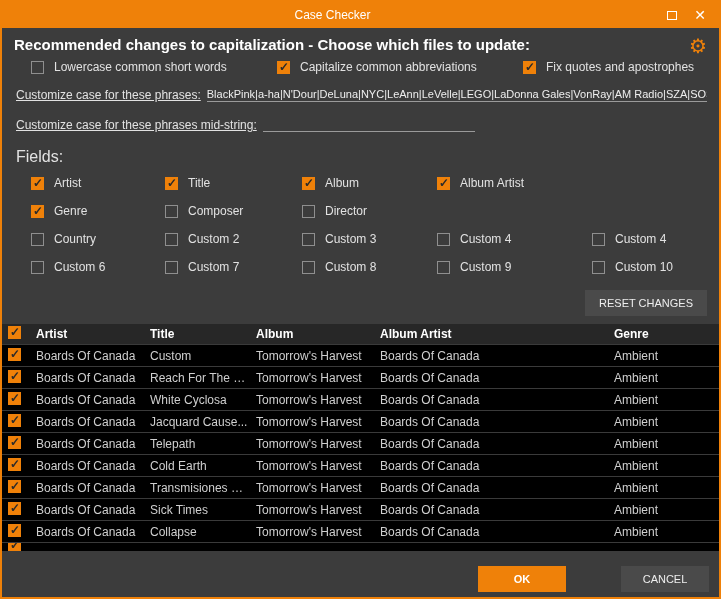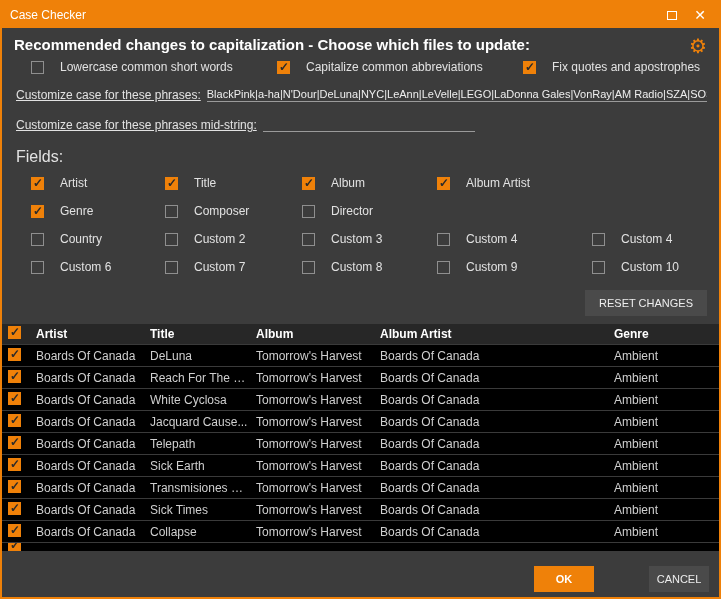--- a/index.html
+++ b/index.html
@@ -15,21 +15,21 @@
     border:2px solid var(--accent);
     display:flex; flex-direction:column;
     overflow:hidden;
   }
   
   .titlebar {
     height:26px; background:var(--accent);
     display:flex; align-items:center;
     padding:0 8px; flex:0 0 auto;
   }
-  .titlebar .title { color:#fff; font-size:12px; flex:1; }
+  .titlebar .title { color:#fff; font-size:12px; flex:1;text-align:center; }
   .tb-btn {
     width:22px; height:20px; display:flex; align-items:center; justify-content:center;
     color:#fff; cursor:default; margin-left:6px;
   }
   .max-glyph { width:10px; height:9px; border:1.5px solid #fff; display:inline-block; }
   .close-glyph { font-size:14px; line-height:1; }
   
   .content { flex:1; display:flex; flex-direction:column; padding:8px 12px 0 12px; overflow:hidden; }
   .dlg-header { display:flex; align-items:flex-start; }
   .dlg-title { color:#fff; font-size:15px; font-weight:bold; flex:1; }
@@ -38,21 +38,21 @@
   .cb {
     width:13px; height:13px; flex:0 0 13px;
     border:1px solid #8f8f8f; background:#3c3c3c;
     display:inline-block; position:relative;
   }
   .cb.checked { background:var(--accent); border-color:var(--accent); }
   .cb.checked::after {
     content:"\2713"; position:absolute; left:1px; top:-2px;
     color:#2a2a2a; font-size:12px; font-weight:bold;
   }
-  .cb-item { display:flex; align-items:center; gap:16px; color:#e2e2e2; font-size:12px;padding-left:15px; }
+  .cb-item { display:flex; align-items:center; gap:10px; color:#e2e2e2; font-size:12px;padding-left:15px; }
   .options-row { display:grid; grid-template-columns:246px 246px 1fr; margin:4px 0 12px 2px; }
   
   .field-row { display:flex; align-items:flex-end; margin:0 0 14px 2px; }
   .field-label { color:#e2e2e2; font-size:12px; white-space:nowrap; margin-right:6px;text-decoration:underline; }
   .uline-input {
     background:transparent; border:none; border-bottom:1px solid #9a9a9a;
     color:#eee; font-size:11px; font-family:"Liberation Sans", sans-serif;
     outline:none; height:16px;
   }
   .uline-input.grow { flex:1; }
@@ -77,21 +77,21 @@
     color:#cfcfcf; font-size:12px; padding-left:6px;
   }
   .trow.thead { background:#272727; color:#fff; font-weight:bold; height:21px; flex:0 0 21px; }
   .tcell { overflow:hidden; white-space:nowrap; text-overflow:ellipsis; padding-right:6px; }
   .trow.partial { height:8px; flex:0 0 8px; overflow:hidden; border-bottom:none; }
   
   .footer {
     flex:0 0 36px; display:flex; align-items:center; justify-content:flex-end;
     gap:7px; padding:0 10px; background:#3c3c3c;
   }
-  .footer .btn { width:60px; text-align:center; padding:7px 0; }
+  .footer .btn { width:88px; text-align:center; padding:7px 0; }
 </style>
 </head>
 <body>
 
 <div class="window">
 
   <div class="titlebar">
     <span class="title">Case Checker</span>
     <span class="tb-btn">
         <span class="max-glyph"></span>
@@ -222,21 +222,21 @@
         <span class="tcell">Artist</span>
         <span class="tcell">Title</span>
         <span class="tcell">Album</span>
         <span class="tcell">Album Artist</span>
         <span class="tcell">Genre</span>
       </div>
 
       <div class="trow">
         <span class="tcell"><span class="cb checked"></span></span>
         <span class="tcell">Boards Of Canada</span>
-        <span class="tcell">DeLuna</span>
+        <span class="tcell">Custom</span>
         <span class="tcell">Tomorrow's Harvest</span>
         <span class="tcell">Boards Of Canada</span>
         <span class="tcell">Ambient</span>
       </div>
       <div class="trow">
         <span class="tcell"><span class="cb checked"></span></span>
         <span class="tcell">Boards Of Canada</span>
         <span class="tcell">Reach For The De...</span>
         <span class="tcell">Tomorrow's Harvest</span>
         <span class="tcell">Boards Of Canada</span>
@@ -262,21 +262,21 @@
         <span class="tcell"><span class="cb checked"></span></span>
         <span class="tcell">Boards Of Canada</span>
         <span class="tcell">Telepath</span>
         <span class="tcell">Tomorrow's Harvest</span>
         <span class="tcell">Boards Of Canada</span>
         <span class="tcell">Ambient</span>
       </div>
       <div class="trow">
         <span class="tcell"><span class="cb checked"></span></span>
         <span class="tcell">Boards Of Canada</span>
-        <span class="tcell">Sick Earth</span>
+        <span class="tcell">Cold Earth</span>
         <span class="tcell">Tomorrow's Harvest</span>
         <span class="tcell">Boards Of Canada</span>
         <span class="tcell">Ambient</span>
       </div>
       <div class="trow">
         <span class="tcell"><span class="cb checked"></span></span>
         <span class="tcell">Boards Of Canada</span>
         <span class="tcell">Transmisiones Fe...</span>
         <span class="tcell">Tomorrow's Harvest</span>
         <span class="tcell">Boards Of Canada</span>

